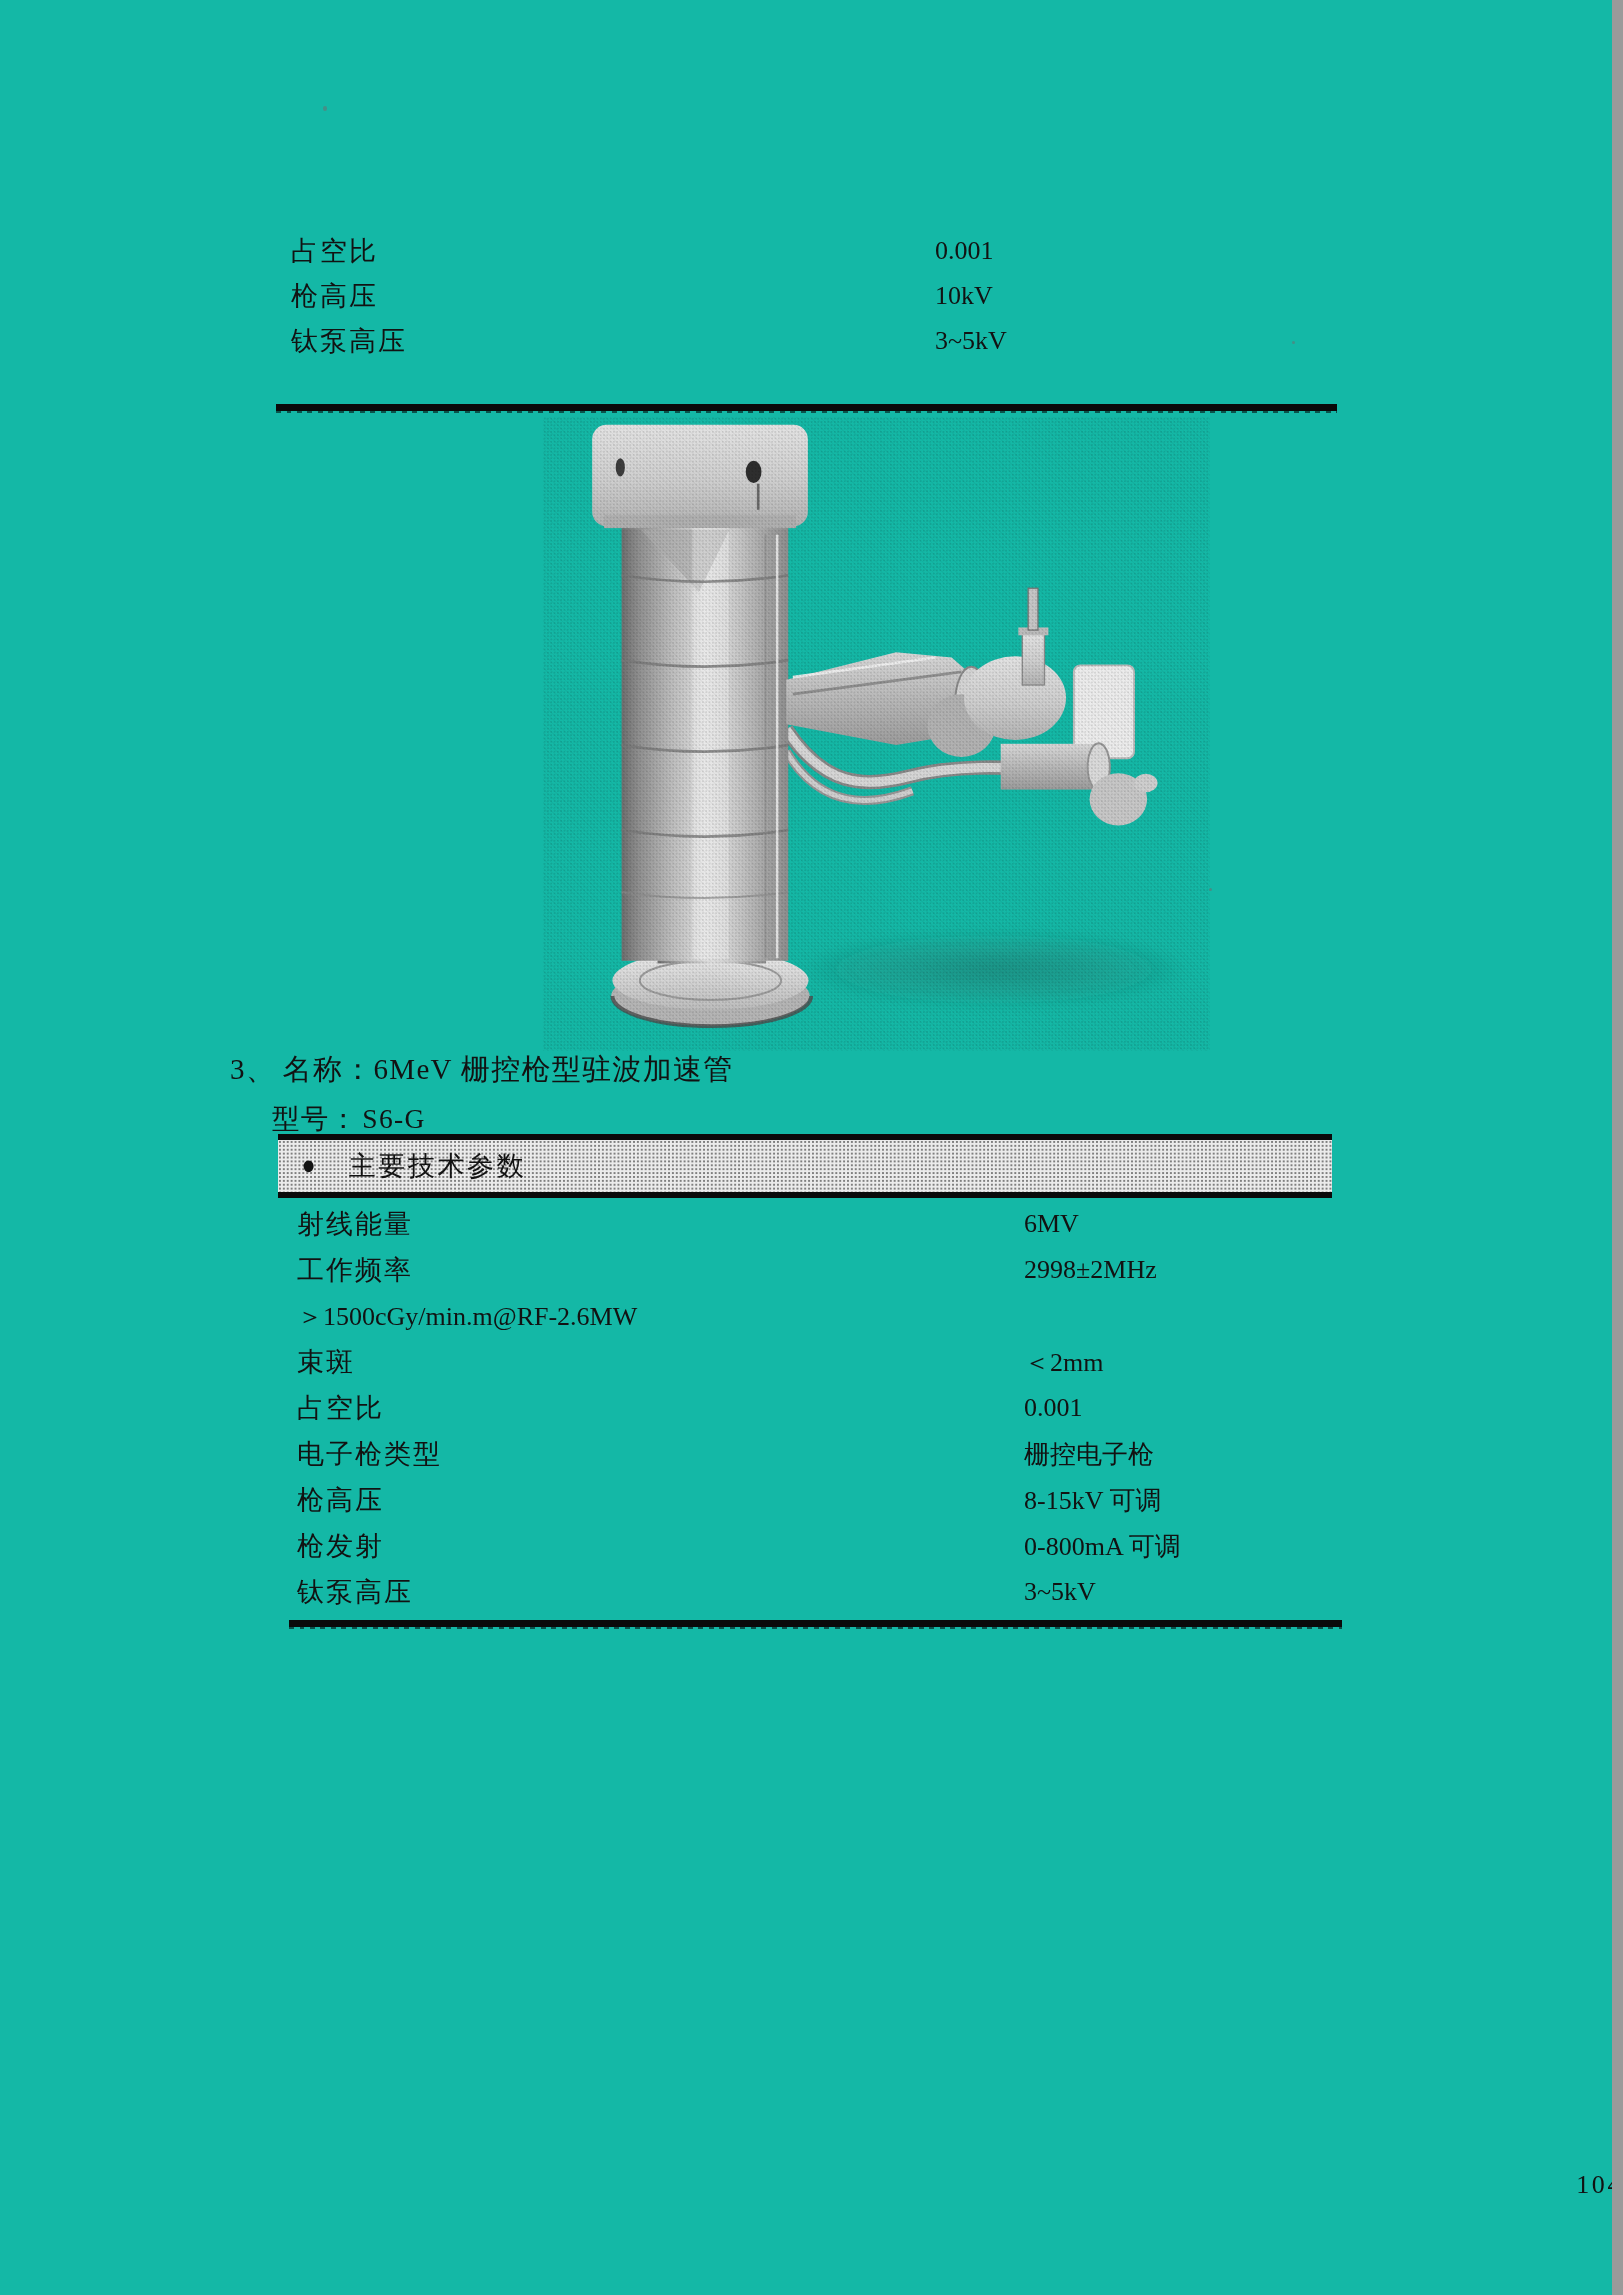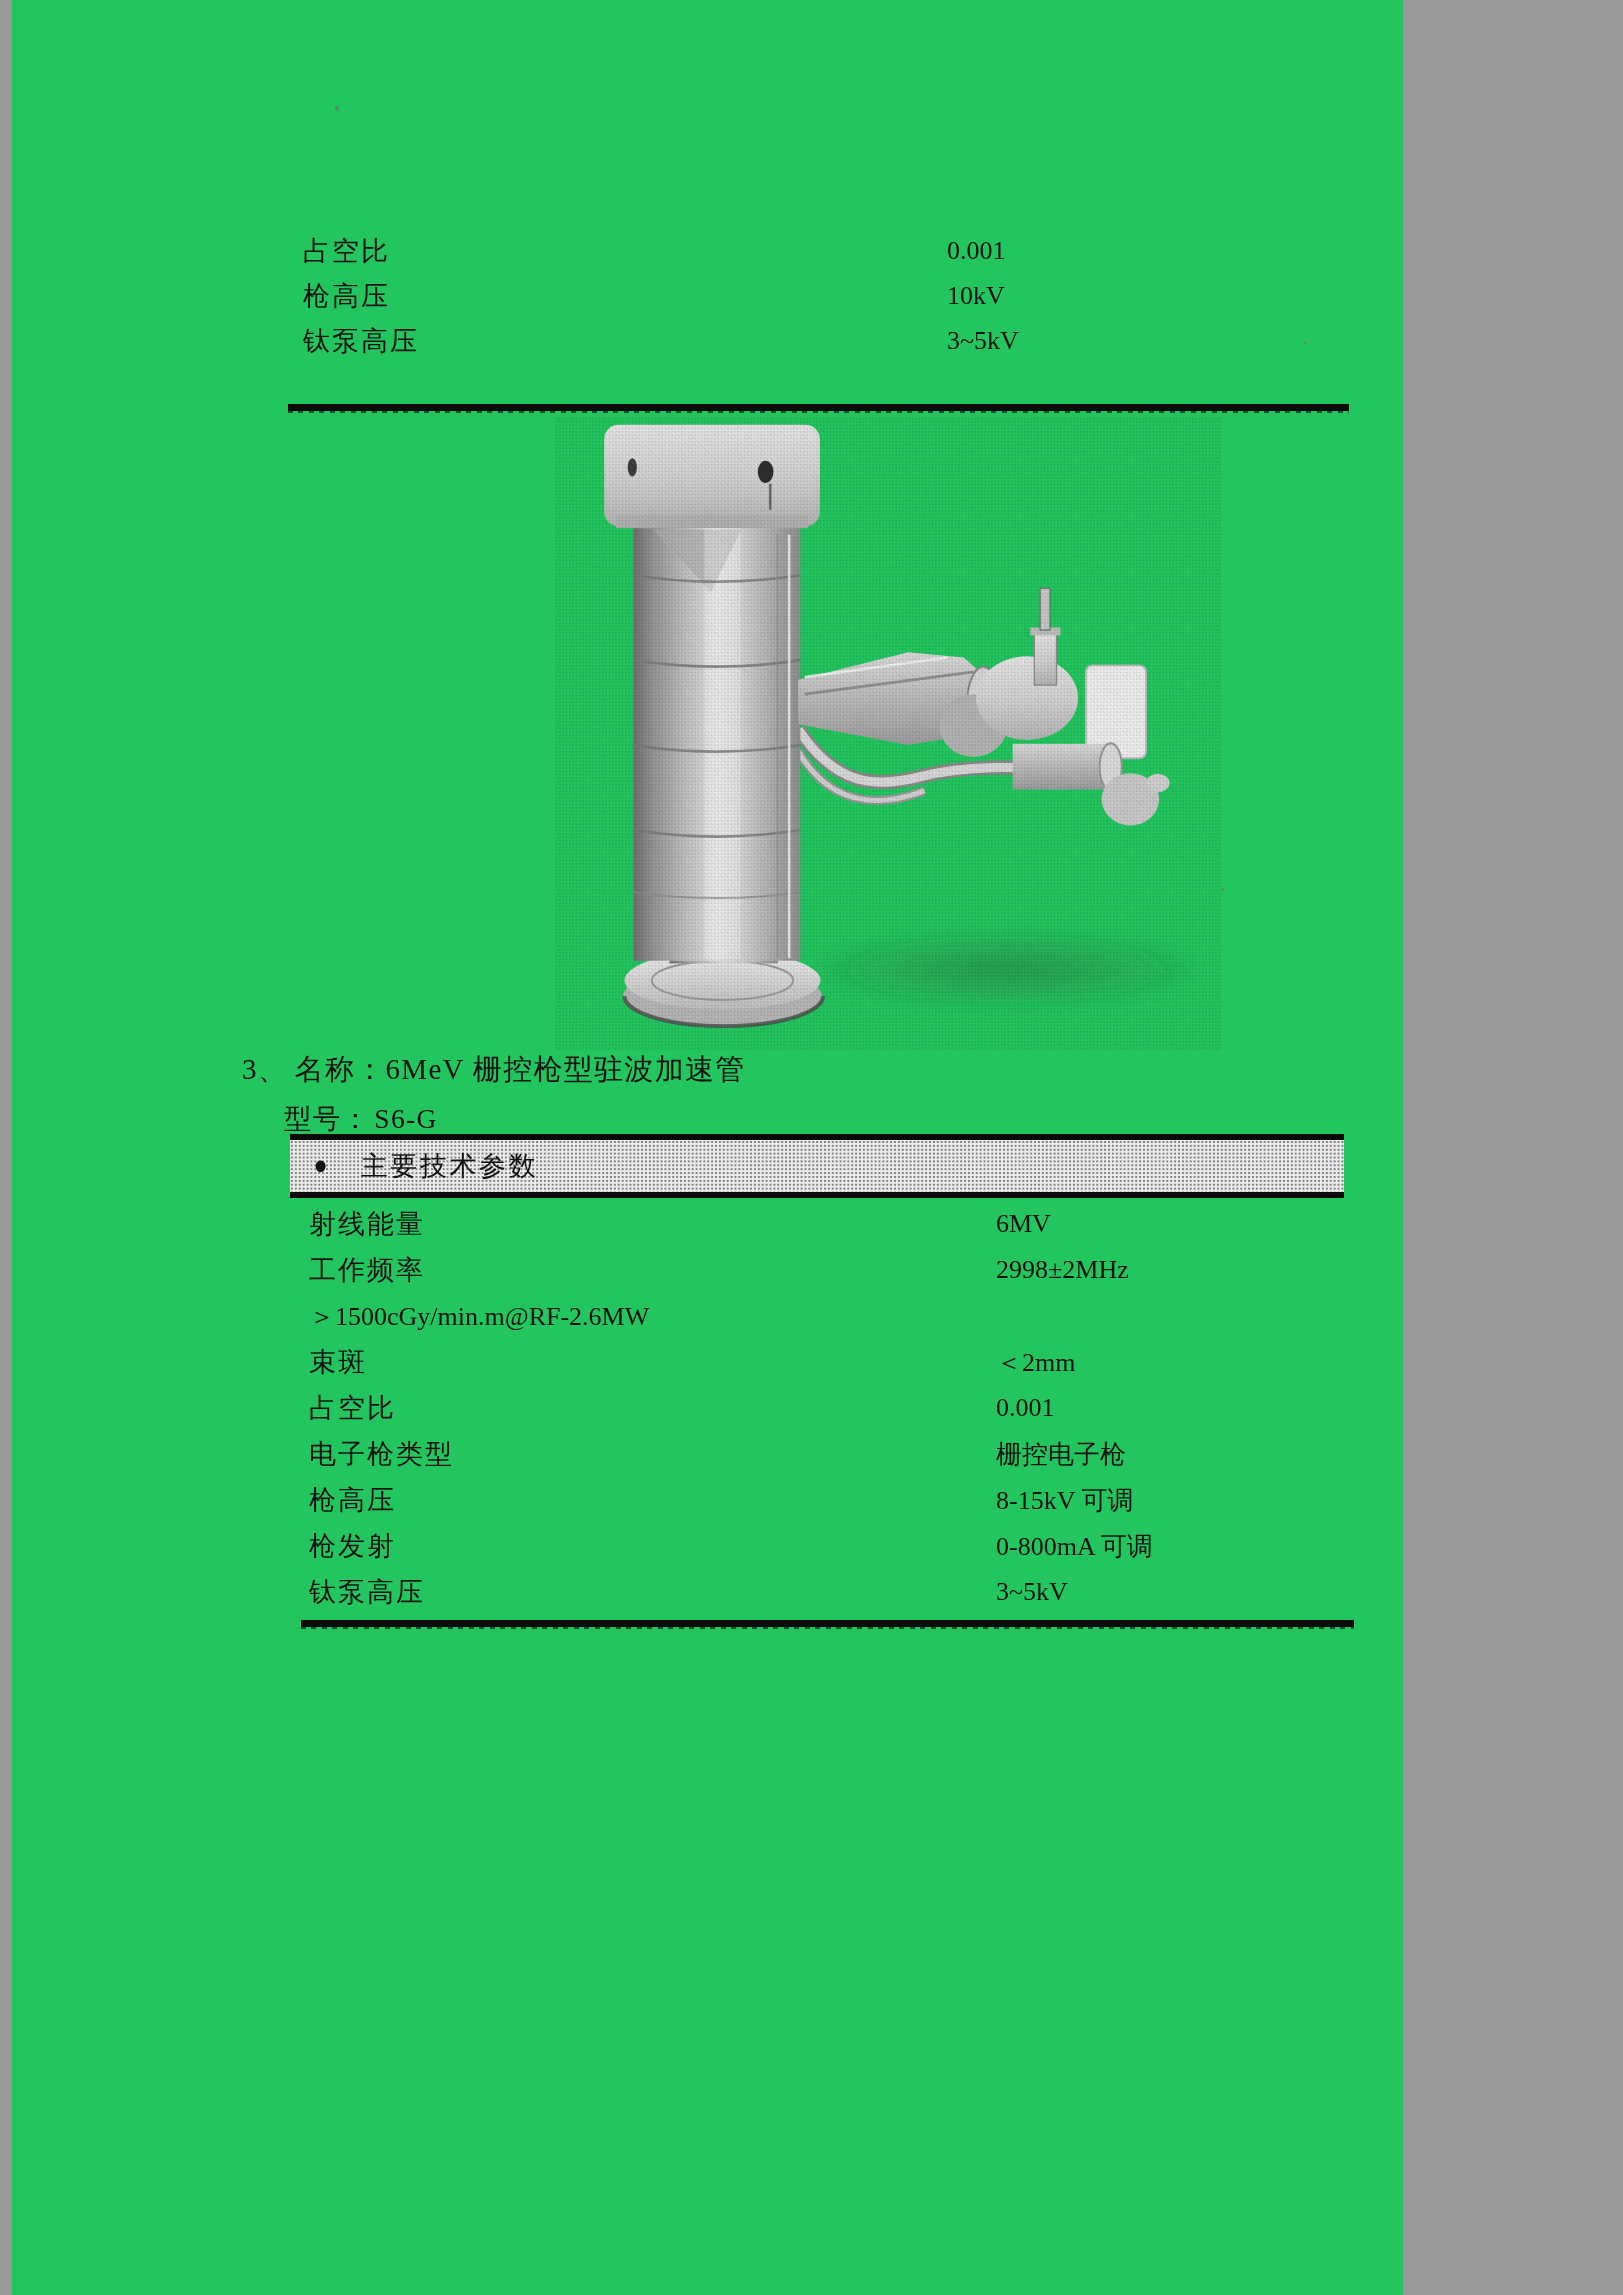--- a/index.html
+++ b/index.html
@@ -1,29 +1,28 @@
 <!DOCTYPE html>
 <html style="font-size:10.5px"><head>
 <meta charset="utf-8">
 <style>
   html,body{margin:0;padding:0;background:#9a9a9a;}
   .page{
     position:relative;
-    width:1391px;height:2295px;
-    background:#22c55e;
+    width:1612px;height:2295px;
+    background:#14b8a6;
     font-family:"Liberation Serif","DejaVu Serif",serif;
     color:#121212;
     overflow:hidden;
-    margin-left:12px;
   }
   
   .spec-table{position:absolute;}
   .trow{display:flex;align-items:center;}
   .t1 .trow{height:45px;}
-  .t2 .trow{height:46px;}
+  .t2 .trow{height:46px;gap:40px;}
   .tlabel{font-size:27px;letter-spacing:2px;white-space:nowrap;}
   .tvalue{font-size:26px;white-space:nowrap;}
   .t1 .tlabel{width:644px;}
   .t2 .tlabel{width:687px;}
   .rule{position:absolute;background:#0a0a0a;}
   .rule::after{
     content:"";position:absolute;left:0;top:100%;width:100%;height:2px;
     background:repeating-linear-gradient(90deg,rgba(0,0,0,.55) 0 4.6px,transparent 4.6px 10.5px);
   }
   

